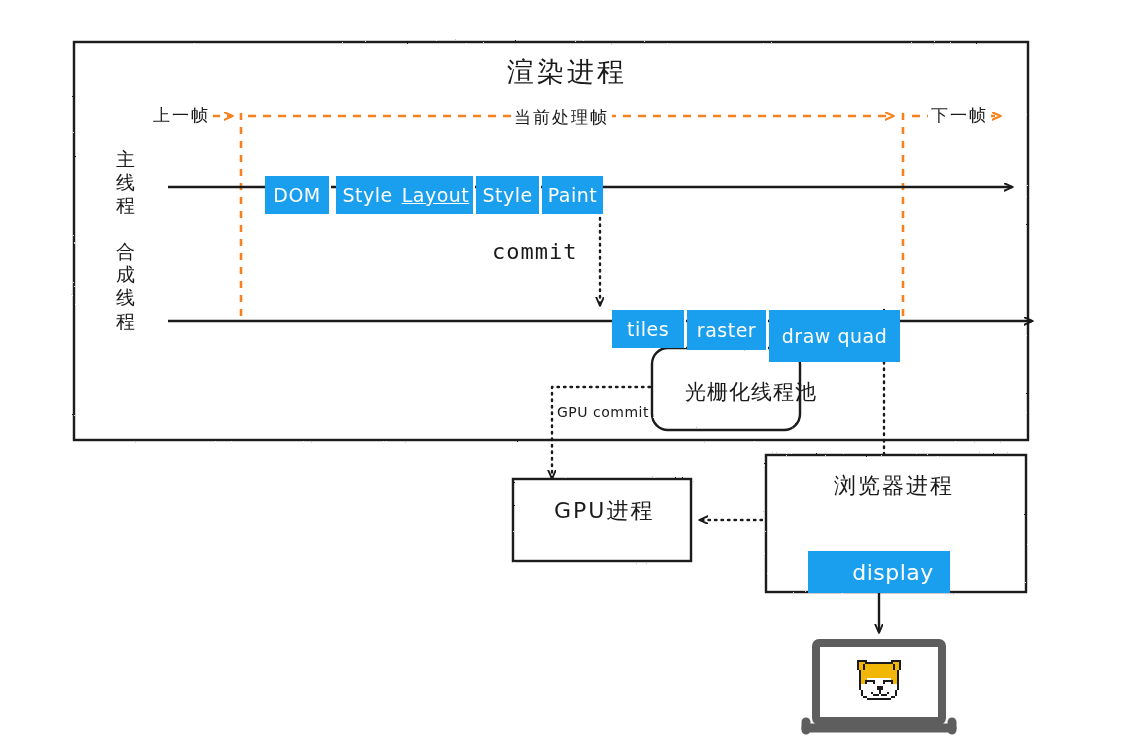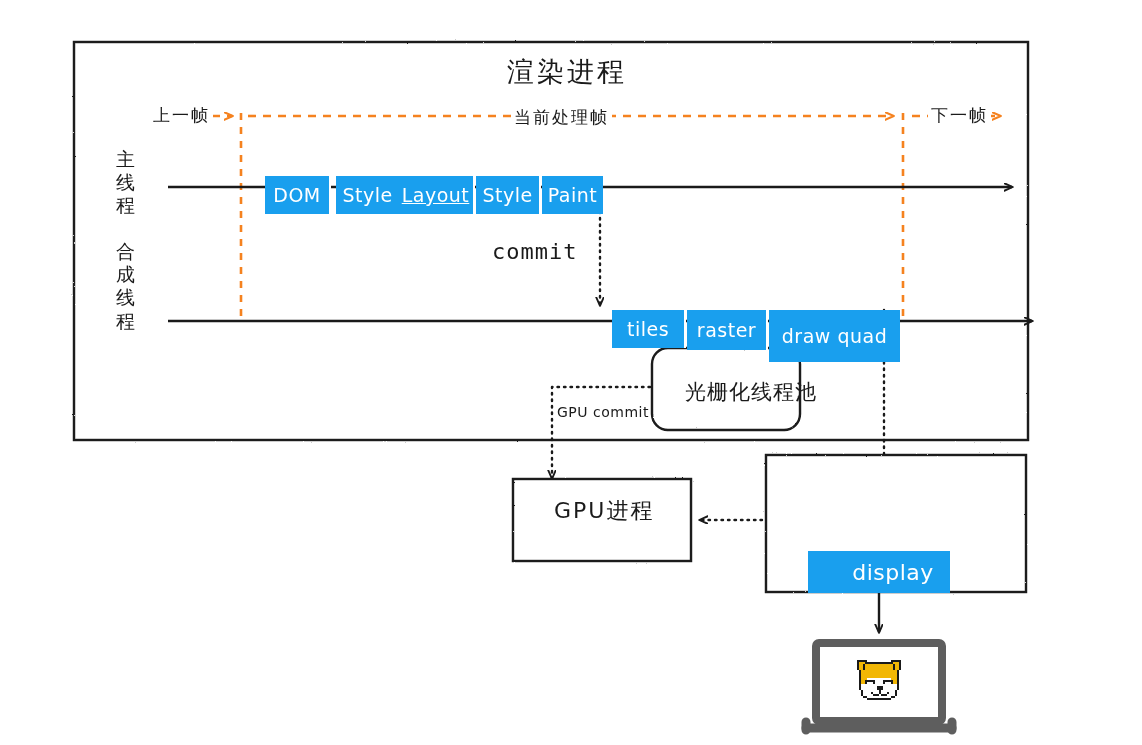--- a/index.html
+++ b/index.html
@@ -210,20 +210,21 @@
   <div class="blk" style="left:612px; top:283px; width:74px; height:38px;">tiles</div>
   <div class="blk" style="left:687px; top:283px; width:81px; height:40px;">raster</div>
   <div class="blk last" style="left:769px; top:283px; width:131px; height:52px;">draw quad</div>
 
   <div class="lbl pool-lbl" style="left:661px; top:378px;margin-left:24px;">光栅化线程池</div>
 
   <div class="lbl gpu-raster-lbl" style="left:557px; top:404px;">GPU commit</div>
 
   <div class="lbl box-title" style="left:554px; top:496px;">GPU进程</div>
 
+  <div class="lbl box-title" style="left:834px; top:471px;">浏览器进程</div>
 
   <div class="blk blk-display" style="left:808px; top:524px; width:142px; height:42px;">display</div>
 
   <svg id="doge" viewBox="0 0 28 26">
     <g shape-rendering="crispEdges">
 
       <path d="M4,2 h3 v2 h-3 z M21,2 h3 v2 h-3 z" fill="#f2b705"></path>
       <path d="M3,1 h5 v1 h-5 z M20,1 h5 v1 h-5 z" fill="#1a1a1a"></path>
       <path d="M3,2 h1 v4 h-1 z M24,2 h1 v4 h-1 z" fill="#1a1a1a"></path>
       <path d="M4,4 h3 v2 h-3 z M21,4 h3 v2 h-3 z" fill="#f2b705"></path>

